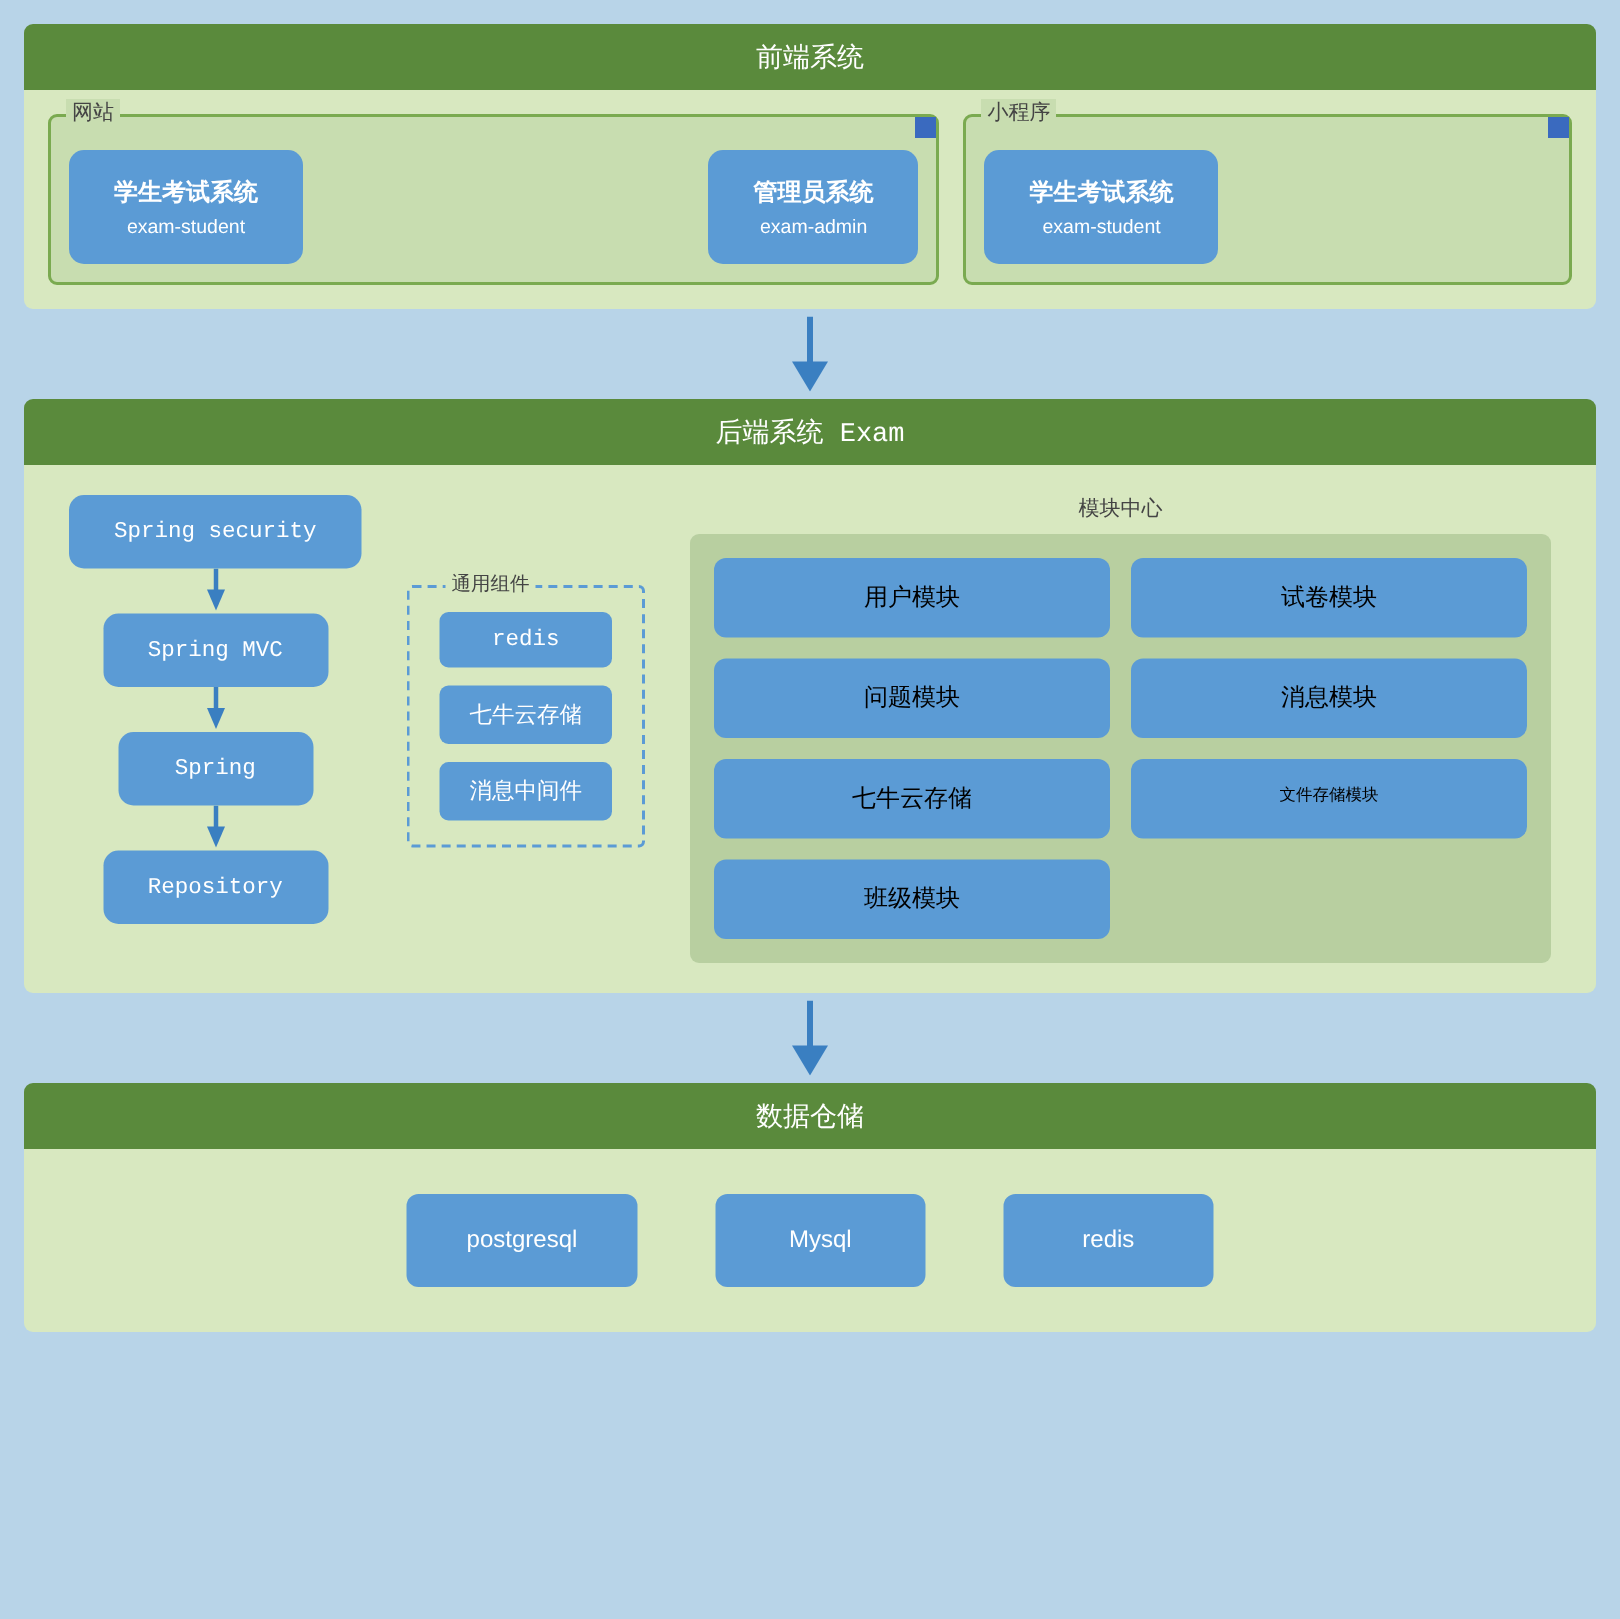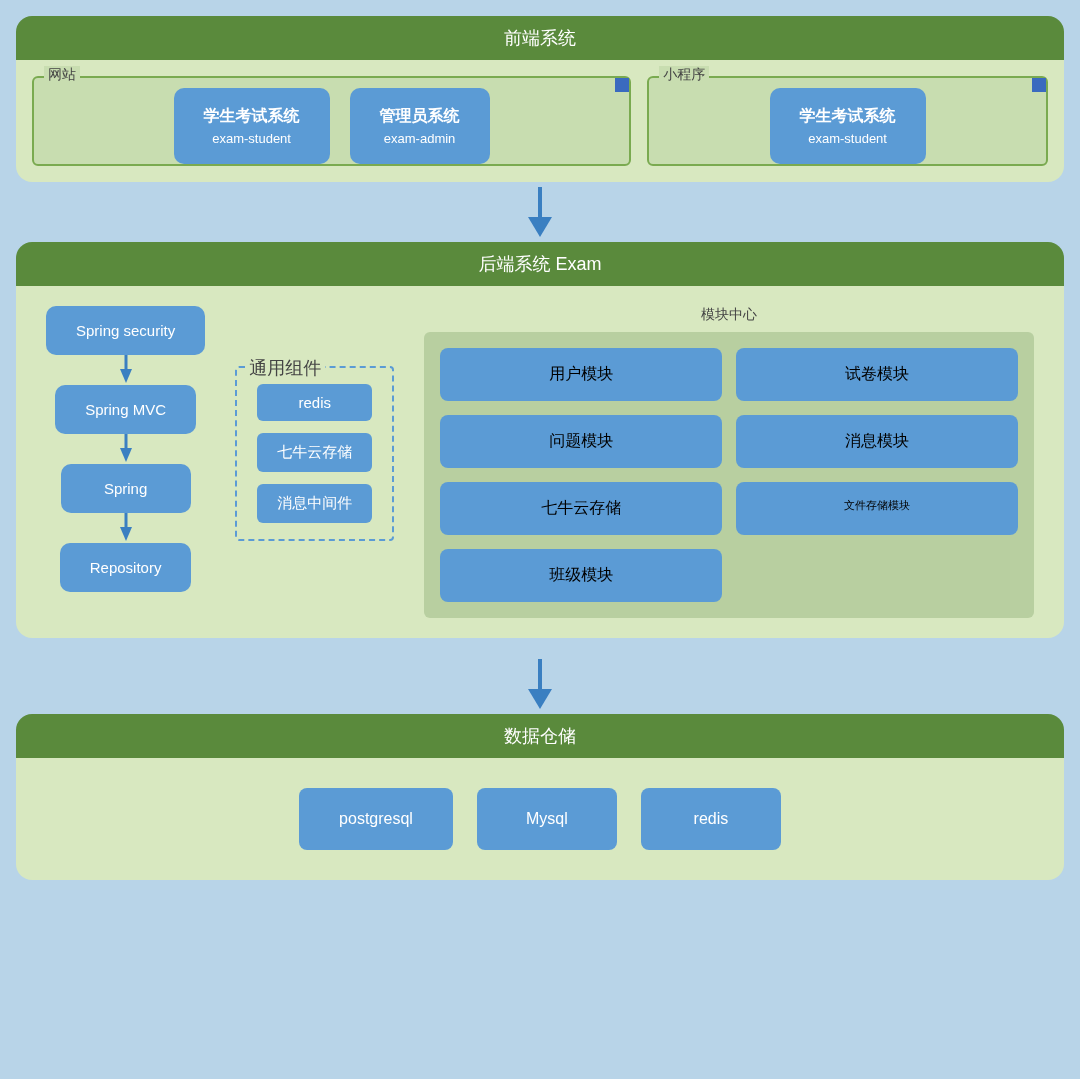--- a/index.html
+++ b/index.html
@@ -14,21 +14,21 @@
     .main-wrapper {
       display: flex;
       flex-direction: column;
       gap: 0;
       width: 100%;
     }
 
     
     .section {
       width: 100%;
-      border-radius: 16px;
+      border-radius: 6px;
       overflow: hidden;
     }
 
     .section-header {
       background: #5a8a3c;
       color: white;
       text-align: center;
       padding: 10px 0;
       font-size: 18px;
       font-weight: normal;
@@ -47,20 +47,21 @@
     .frontend-body {
       display: flex;
       gap: 16px;
       padding: 16px;
     }
 
     .frontend-panel {
       background: #c8ddb0;
       border: 2px solid #7aaa50;
       border-radius: 6px;
+      padding: 12px;
       position: relative;
       flex: 1;
     }
 
     .panel-label {
       position: absolute;
       top: -12px;
       left: 10px;
       background: #c8ddb0;
       padding: 0 4px;
@@ -73,21 +74,21 @@
       top: 0;
       right: 0;
       width: 14px;
       height: 14px;
       background: #3a6abf;
     }
 
     .frontend-apps {
       display: flex;
       gap: 20px;
-      justify-content: center;
+      justify-content: space-between;
       align-items: center;
       padding-top: 10px;
     }
 
     .app-box {
       background: #5b9bd5;
       color: white;
       border-radius: 10px;
       padding: 18px 30px;
       text-align: center;
@@ -112,21 +113,22 @@
       height: 60px;
     }
 
     .arrow-svg {
       width: 40px;
       height: 50px;
     }
 
     
     .backend-section {
-      margin-bottom: 16px;
+      margin-bottom: 0;
+      font-family: Liberation Mono, monospace;
     }
 
     .backend-body {
       display: flex;
       gap: 30px;
       padding: 20px 30px;
       align-items: flex-start;
     }
 
     
@@ -159,24 +161,24 @@
       border: 2px dashed #5b9bd5;
       border-radius: 4px;
       padding: 16px 20px;
       position: relative;
       min-width: 140px;
     }
 
     .common-label {
       position: absolute;
       top: -12px;
-      left: 8px;
+      left: 24px;
       background: #d8e8c0;
       padding: 0 4px;
-      font-size: 18px;
+      font-size: 13px;
       color: #444;
     }
 
     .comp-box {
       background: #5b9bd5;
       color: white;
       border-radius: 6px;
       padding: 10px 20px;
       text-align: center;
       font-size: 15px;
@@ -223,21 +225,21 @@
       font-size: 11px;
     }
 
     
     .data-section {
       margin-top: 0;
     }
 
     .data-body {
       display: flex;
-      gap: 24px;
+      gap: 52px;
       justify-content: center;
       padding: 30px 28px;
     }
 
     .db-box {
       background: #5b9bd5;
       color: white;
       border-radius: 8px;
       padding: 22px 40px;
       text-align: center;

